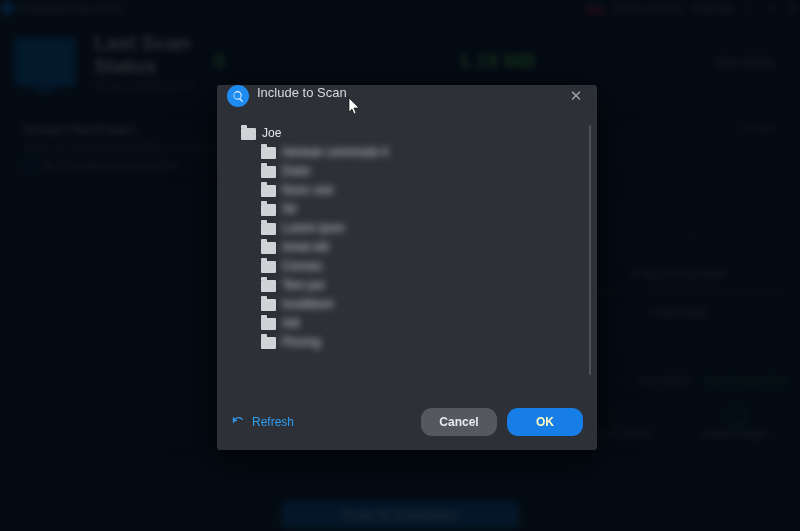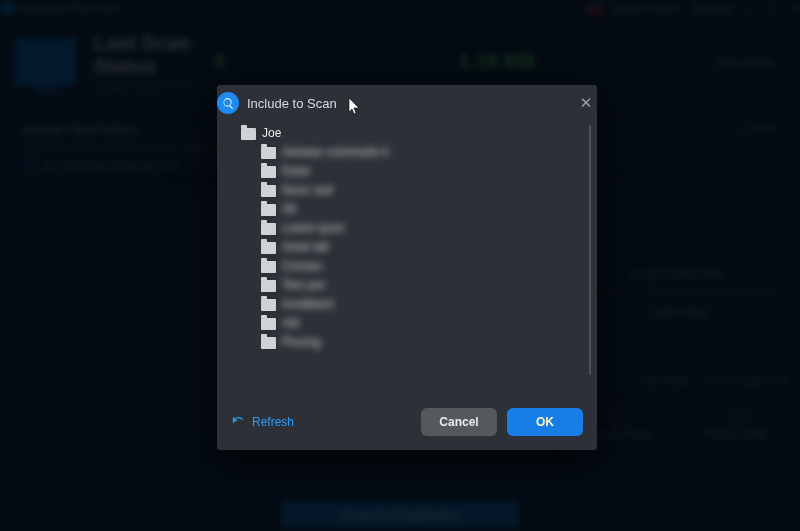--- a/index.html
+++ b/index.html
@@ -36,36 +36,36 @@
   .modes .gd{color:#3aa757}
   .twobtn{display:flex;gap:10px}
   .darkbtn{flex:1;border:1px solid #1b2634;border-radius:4px;height:54px;display:flex;flex-direction:column;align-items:center;justify-content:center;font-size:10px;color:#8e9bab;gap:4px}
   .darkbtn .i{width:16px;height:16px;border:1px solid #5f6e7d;border-radius:3px}
   .darkbtn.green .i{border-color:#3aa757}
   .scanbar{position:absolute;left:50%;bottom:8px;transform:translateX(-50%);background:#1565b1;color:#dce9f6;font-size:13px;padding:6px 60px;border-radius:3px}
   
   .dim{position:absolute;inset:0;background:rgba(2,8,14,.68)}
   
   .dialog{position:absolute;left:217px;top:85px;width:380px;height:365px;background:#2d3137;border-radius:3px;box-shadow:0 10px 40px rgba(0,0,0,.7);display:flex;flex-direction:column;color:#d6dbe1}
-  .dlg-head{height:36px;display:flex;align-items:center;padding:0 0;font-size:13px;gap:8px}
+  .dlg-head{height:36px;display:flex;align-items:flex-start;padding:0 10px;font-size:13px;gap:8px}
   .dlg-ico{width:22px;height:22px;border-radius:50%;background:#1d8bf0;display:flex;align-items:center;justify-content:center}
   .dlg-ico svg{width:13px;height:13px;fill:#fff}
   .dlg-close{margin-left:auto;width:22px;height:22px;display:flex;align-items:center;justify-content:center;color:#9aa2ab;font-size:15px;cursor:pointer}
   .tree{flex:1;overflow:hidden;padding:0 6px 0 24px;position:relative}
   .tree-scroll{width:2px;background:#4b525a;position:absolute;right:6px;top:4px;height:250px;border-radius:1px}
   .node{display:flex;align-items:flex-end;gap:6px;height:19px;font-size:12px;color:#e6e9ec}
   .node .fico{width:15px;height:12px;background:#d0d3d6;border-radius:1px;position:relative;flex:0 0 15px}
   .node .fico:before{content:"";position:absolute;left:0;top:-3px;width:6px;height:3px;background:#d0d3d6;border-radius:1px 1px 0 0}
   .node.child{padding-left:20px}
   .node.child .lbl{filter:blur(3.5px);color:#cfd3d7}
   .dlg-foot{height:56px;display:flex;align-items:center;padding:0 14px;gap:10px}
   .refresh{display:flex;align-items:center;gap:6px;color:#2f9df4;font-size:12px;font-weight:400;cursor:pointer}
   .refresh svg{width:15px;height:15px;stroke:#2f9df4;fill:none;stroke-width:2}
   .spacer{flex:1}
-  .btn{min-width:76px;height:28px;border:none;border-radius:6px;font-size:12px;font-weight:600;cursor:pointer}
+  .btn{min-width:76px;height:28px;border:none;border-radius:11px;font-size:12px;font-weight:600;cursor:pointer}
   .btn.cancel{background:#55595e;color:#e8ebef}
   .btn.ok{background:#167ee6;color:#fef9c3}
   
   .cursor{position:absolute;left:348px;top:98px;pointer-events:none}
   .cursor svg{width:14px;height:18px;fill:#fff;stroke:#000;stroke-width:.6}
 </style>
 </head>
 <body>
 
 <div class="bg">

